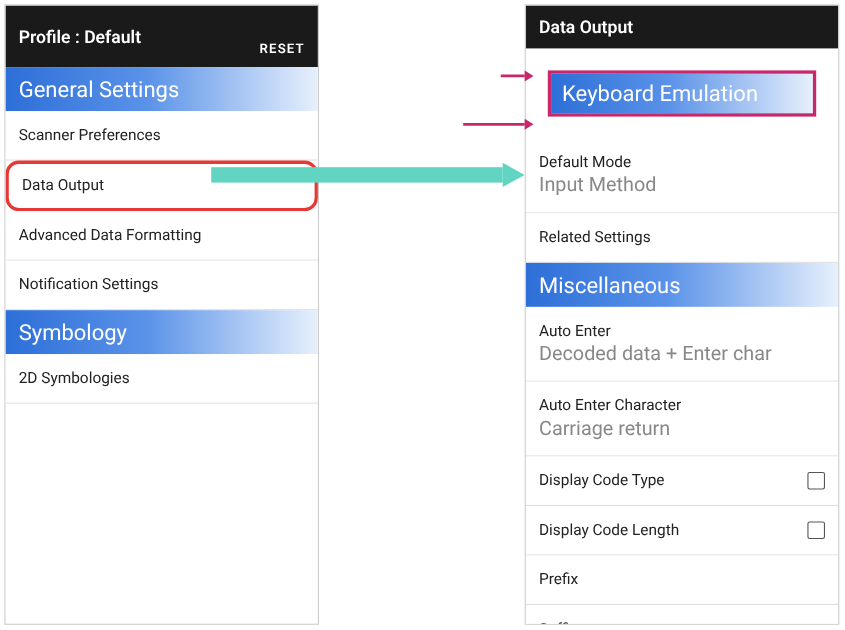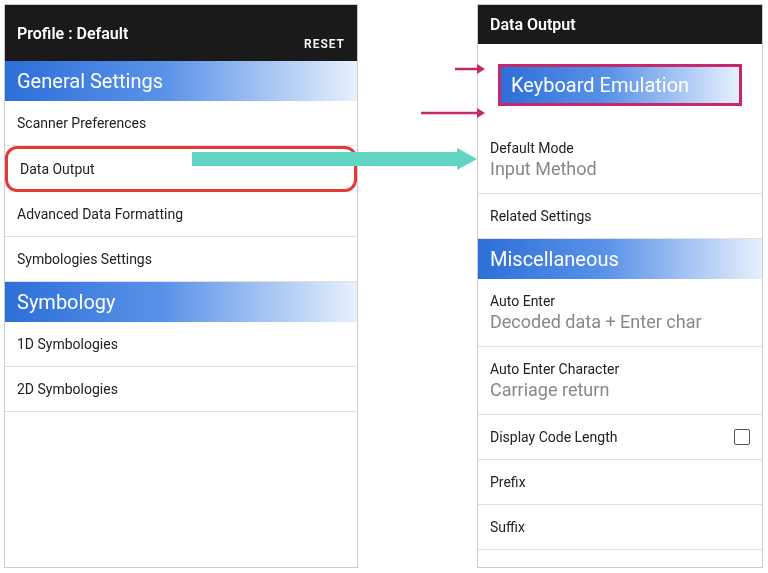--- a/index.html
+++ b/index.html
@@ -1,18 +1,18 @@
 <!DOCTYPE html>
 <html><head>
   <meta charset="utf-8">
   <style>
     * { margin:0; padding:0; box-sizing:border-box; }
     body { font-family: -apple-system, Roboto, Arial, sans-serif; background:#fff; width:768px; height:573px; position:relative; }
     .panel { position:absolute; border:1px solid #ccc; background:#fff; display:flex; flex-direction:column; overflow:hidden; }
-    .panel-left { left:4px; top:4px; width:354px; height:564px; }
+    .panel-left { left:4px; top:4px; width:286px; height:564px; }
     .panel-right { left:477px; top:4px; width:286px; height:564px; }
     .titlebar { background:#1a1a1a; color:#fff; display:flex; align-items:center; justify-content:space-between; padding:10px 12px; }
     .titlebar .title { font-weight:600; font-size:16px; }
     .titlebar .reset { font-size:12px; letter-spacing:1px; font-weight:600;margin-top:22px; }
     .section-header { background:linear-gradient(90deg,#2d6fd8 0%,#5a92e8 45%,#e7f0fc 100%); color:#fff; font-size:20px; padding:8px 12px; }
     .item { padding:14px 12px; border-bottom:1px solid #e0e0e0; font-size:14px; color:#222; background:#fff; }
     .item .sub { color:#888; font-size:18px; margin-top:2px; }
     .item.with-check { display:flex; align-items:center; justify-content:space-between; }
     .checkbox { width:16px; height:16px; border:1.5px solid #555; border-radius:2px; flex-shrink:0; }
     .highlight-red { border:3px solid #e53935; border-radius:12px; }
@@ -31,23 +31,22 @@
 
 <div class="panel panel-left">
   <div class="titlebar">
     <span class="title">Profile : Default</span>
     <span class="reset">RESET</span>
   </div>
   <div class="section-header">General Settings</div>
   <div class="item"><span>Scanner Preferences</span></div>
   <div class="item highlight-red" style="padding:12px;"><span>Data Output</span></div>
   <div class="item"><span>Advanced Data Formatting</span></div>
-  <div class="item"><span>Symbologies Settings</span></div>
+  <div class="item"><span>Notification Settings</span></div>
   <div class="section-header">Symbology</div>
-  <div class="item"><span>1D Symbologies</span></div>
   <div class="item"><span>2D Symbologies</span></div>
 </div>
 
 <div class="panel panel-right">
   <div class="titlebar">
     <span class="title">Data Output</span>
   </div>
   <div class="section-header highlight-pink" style="margin:20px; padding:6px 10px;">Keyboard Emulation</div>
   <div class="item">
     <div>Default Mode</div>
@@ -55,20 +54,24 @@
   </div>
   <div class="item"><span>Related Settings</span></div>
   <div class="section-header">Miscellaneous</div>
   <div class="item">
     <div>Auto Enter</div>
     <div class="sub">Decoded data + Enter char</div>
   </div>
   <div class="item">
     <div>Auto Enter Character</div>
     <div class="sub">Carriage return</div>
+  </div>
+  <div class="item with-check">
+    <span>Display Code Type</span>
+    <span class="checkbox"></span>
   </div>
   <div class="item with-check">
     <span>Display Code Length</span>
     <span class="checkbox"></span>
   </div>
   <div class="item"><span>Prefix</span></div>
   <div class="item"><span>Suffix</span></div>
 </div>
 
 <div class="arrow-thick">

